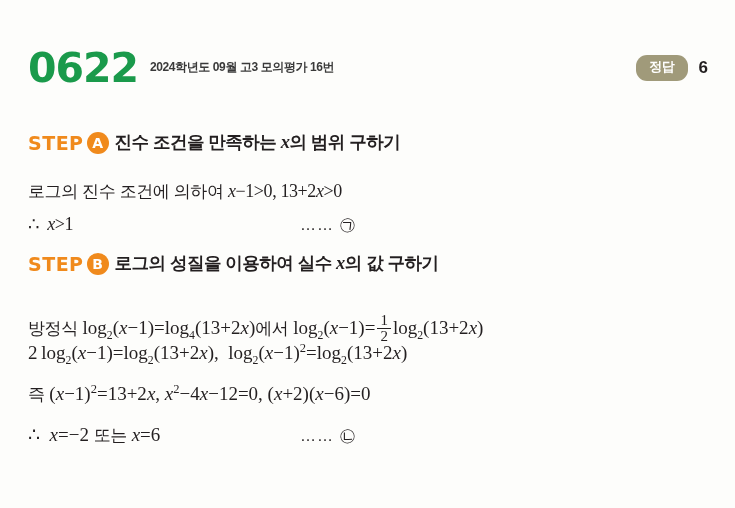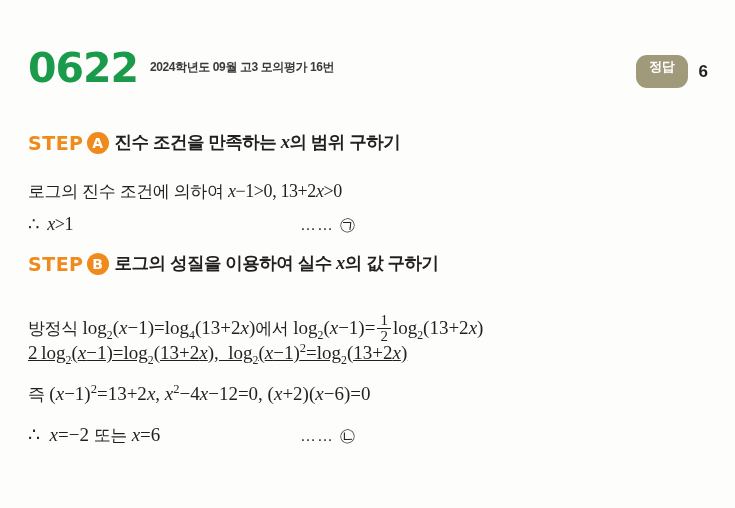--- a/index.html
+++ b/index.html
@@ -55,21 +55,21 @@
     top: 9px;
     display: flex;
     align-items: center;
   }
   .answer-pill {
     background: #a09a7a;
     color: #ffffff;
     font-size: 13px;
     font-weight: bold;
     border-radius: 11px;
-    padding: 3px 13px 12px 13px;
+    padding: 3px 13px 5px 13px;
     letter-spacing: -0.3px;
   }
   .answer-value {
     font-size: 17px;
     font-weight: bold;
     color: #231f20;
     margin-left: 11px;
   }
   
   .step-head {
@@ -208,21 +208,21 @@
     <span class="step-title">로그의 성질을 이용하여 실수&nbsp;<i class="v">x</i>의 값 구하기</span>
   </div>
 
   <div class="eqline" style="top:314px;">
     <span class="kr">방정식</span>&nbsp;log<sub>2</sub>(<i>x</i>−1)=log<sub>4</sub>(13+2<i>x</i>)<span class="kr">에서</span>&nbsp;log<sub>2</sub>(<i>x</i>−1)=<span class="frac">
         <span class="num">1</span>
         <span class="den">2</span>
       </span>log<sub>2</sub>(13+2<i>x</i>)
   </div>
 
-  <div class="eqline" style="top:342px;text-decoration:underline;">
+  <div class="eqline" style="top:342px;">
     2 log<sub>2</sub>(<i>x</i>−1)=log<sub>2</sub>(13+2<i>x</i>),&nbsp; log<sub>2</sub>(<i>x</i>−1)<sup>2</sup>=log<sub>2</sub>(13+2<i>x</i>)
   </div>
 
   <div class="eqline" style="top:383px;">
     <span class="kr">즉</span>&nbsp;(<i>x</i>−1)<sup>2</sup>=13+2<i>x</i>,&nbsp;<i>x</i><sup>2</sup>−4<i>x</i>−12=0,&nbsp;(<i>x</i>+2)(<i>x</i>−6)=0
   </div>
 
   <div class="eqline" style="top:423px;">
     ∴&nbsp;&nbsp;<i>x</i>=−2&nbsp;<span class="kr">또는</span>&nbsp;<i>x</i>=6
   </div>

